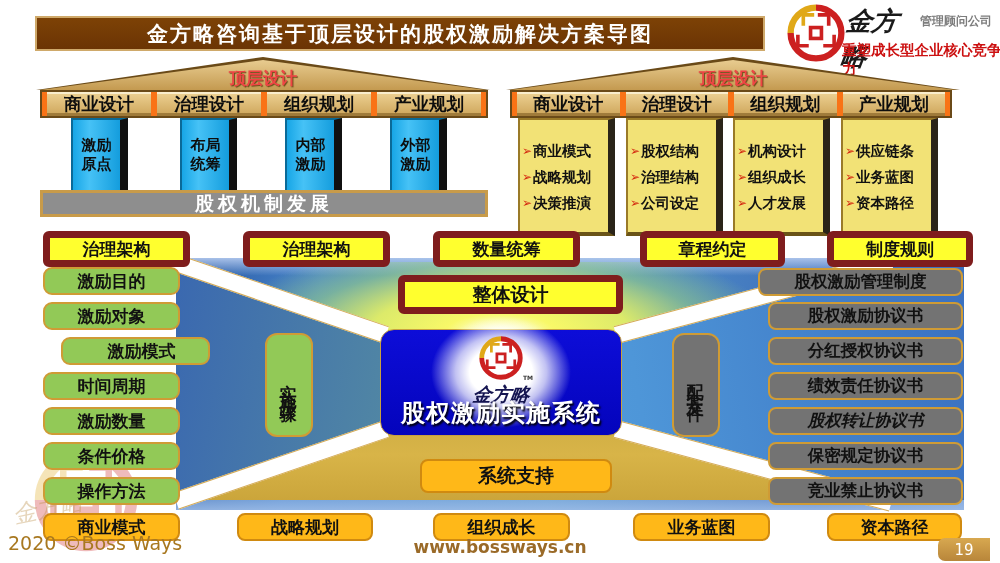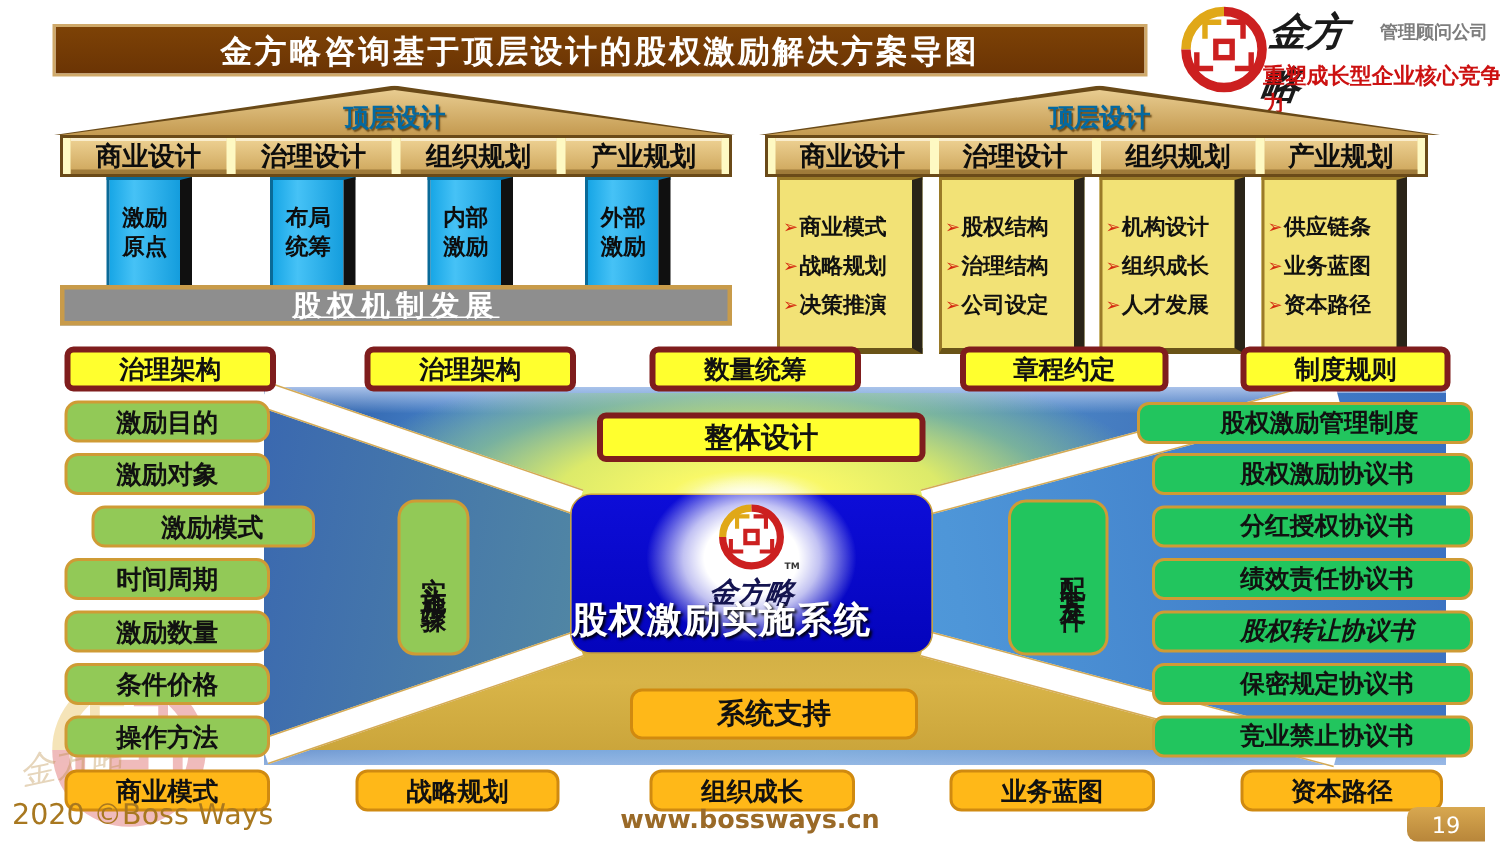--- a/index.html
+++ b/index.html
@@ -15,32 +15,32 @@
               font-weight:bold;font-size:26px;color:#1a1a1a;transform:skewX(-8deg);}
   .brand-suffix{left:920px;top:13px;font-size:12px;color:#7d7d7d;font-weight:bold;}
   .brand-t1{left:845px;top:28px;width:156px;font-size:12.5px;color:#c22;font-weight:bold;}
   .brand-t2{left:842px;top:41px;width:160px;font-size:14.5px;color:#c11;font-weight:bold;}
 
   
   .roof{height:33px;}
   .roof .tri{position:absolute;inset:0;clip-path:polygon(50% 0,100% 100%,0 100%);background:#6a4a18;}
   .roof .tri2{position:absolute;left:4px;right:4px;top:3px;bottom:0;clip-path:polygon(50% 0,100% 100%,0 100%);
               background:linear-gradient(180deg,#e8cc90,#c49a50);}
-  .roof span{position:absolute;left:0;right:0;bottom:0;color:#0369a1;font-weight:bold;font-size:17px;
+  .roof span{position:absolute;left:0;right:0;bottom:0;color:#ef4444;font-weight:bold;font-size:17px;
              text-shadow:1px 1px 1px #6a4a18;text-align:center;}
-  .beam{display:flex;gap:6px;background:#fef9c3;padding:0 5px;border:2px solid #6a4a18;
+  .beam{display:flex;gap:6px;background:#f97316;padding:0 5px;border:2px solid #6a4a18;
         box-sizing:border-box;height:28px;}
   .beam .cell{flex:1;background:linear-gradient(180deg,#eed294,#cda55a);display:flex;align-items:center;
               justify-content:center;font-weight:bold;font-size:17.5px;color:#0d0d0d;
               box-shadow:inset 0 2px 0 rgba(255,250,230,.7), inset 0 -3px 0 rgba(120,85,30,.55);}
   .pillar{width:47px;height:70px;background:linear-gradient(90deg,#17a6e6,#46c2f6 35%,#149ddd);
           border:2px solid #0a6a98;border-right:8px solid #101010;font-weight:bold;font-size:15px;
           color:#0d0d0d;white-space:pre-line;line-height:1.3;}
   .gray-base{background:#8e8e8e;border:3px solid #c89b4a;color:#fff;font-weight:bold;font-size:19px;
-             letter-spacing:4px;box-sizing:border-box;text-decoration:underline;}
+             letter-spacing:4px;box-sizing:border-box;}
   .tbox{width:88px;height:94px;background:#f2e276;border:2px solid #9a7a28;border-right:7px solid #2a2418;
         border-bottom:4px solid #6a5418;padding-top:18px;box-sizing:content-box;}
   .tbox .li{display:flex;align-items:center;height:26px;padding-left:2px;font-weight:bold;font-size:14.5px;}
   .tbox .bl{color:#d42a10;font-size:12px;margin-right:1px;}
 
   
   .panel{left:176px;top:258px;width:788px;height:252px;
      background:
        linear-gradient(180deg,rgba(175,198,236,.95) 0%,rgba(175,198,236,0) 7%,rgba(0,0,0,0) 88%,rgba(160,190,232,.85) 100%),
        linear-gradient(100deg,#24549e 0%,#4a86cc 18%,#5596cc 50%,#3a6ab8 82%,#6a98d8 100%);}
@@ -50,33 +50,33 @@
   .trap-left{clip-path:polygon(0px 4px,204px 74px,204px 172px,0px 242px);
      background:linear-gradient(100deg,#3a68b0 0%,#5890a0 38%,#74b07c 72%,#86ba7a 100%);}
   .trap-right{clip-path:polygon(444px 74px,714px 4px,788px 4px,788px 242px,714px 242px,444px 172px);
      background:linear-gradient(260deg,#3a70c0 0%,#4e96d8 42%,#58a8e0 75%,#4080c8 100%);}
   .trap-bottom{clip-path:polygon(204px 172px,444px 172px,714px 242px,0px 242px);
      background:linear-gradient(180deg,#8e8030,#c2a43c 45%,#d8b448 78%,#c8a238 100%);}
   .ray{position:absolute;height:16px;background:#fff;border-top:1px solid rgba(205,155,55,.85);
        border-bottom:1px solid rgba(205,155,55,.85);transform-origin:0 50%;}
 
   
-  .ybox{background:#ffff2e;border:4px solid #7f1d1d;border-radius:6px;font-weight:bold;font-size:17px;}
+  .ybox{background:#ffff2e;border:7px solid #7f1d1d;border-radius:6px;font-weight:bold;font-size:17px;}
   .gbox{background:#92c957;border:2px solid #cf9b35;border-radius:9px;font-weight:bold;font-size:17px;}
-  .cbox{background:#22c55e;border:2px solid #cf9b35;border-radius:8px;font-weight:bold;font-size:16.5px;padding-left:19px;}
+  .cbox{background:#737373;border:2px solid #cf9b35;border-radius:8px;font-weight:bold;font-size:16.5px;}
   .obox{background:#ffb818;border:2px solid #d08a10;border-radius:8px;font-weight:bold;font-size:17px;}
   .vtext{writing-mode:vertical-rl;letter-spacing:7px;font-weight:bold;font-size:17px;border-radius:12px;}
 
   
   .center-box{left:380px;top:329px;width:240px;height:105px;border-radius:14px;
       background:linear-gradient(180deg,#0d0dd8,#0404bc);border:1px solid #c8a040;overflow:visible;}
   .center-glow{position:absolute;left:50px;top:-14px;width:140px;height:112px;
       background:radial-gradient(closest-side,#fff 0%,#fff 45%,rgba(255,255,255,.75) 65%,rgba(255,255,255,0) 100%);
       border-radius:50%;}
-  .center-title{position:absolute;left:0;right:0;bottom:6px;text-align:left;color:#fff;font-weight:bold;
+  .center-title{position:absolute;left:0;right:0;bottom:6px;text-align:center;color:#fff;font-weight:bold;
       font-size:24px;letter-spacing:1px;text-shadow:1.5px 1.5px 2px #000;}
   .center-callig{position:absolute;left:0;right:0;top:52px;text-align:center;font-family:"DejaVu Serif",serif;
       font-style:italic;font-weight:bold;font-size:19px;color:#141450;transform:skewX(-8deg);}
   .tm{position:absolute;font-size:6px;font-weight:bold;color:#333;}
 
   
   .foot-copy{left:8px;top:532px;font-size:19px;color:#a87820;}
   .foot-web{left:402px;top:537px;width:196px;text-align:center;font-size:17px;color:#9a6a28;font-weight:bold;}
   .page-badge{left:938px;top:538px;width:52px;height:23px;border-radius:7px 0 0 7px;
       background:linear-gradient(180deg,#d8a850,#b8863a);color:#fff;font-size:15px;}

